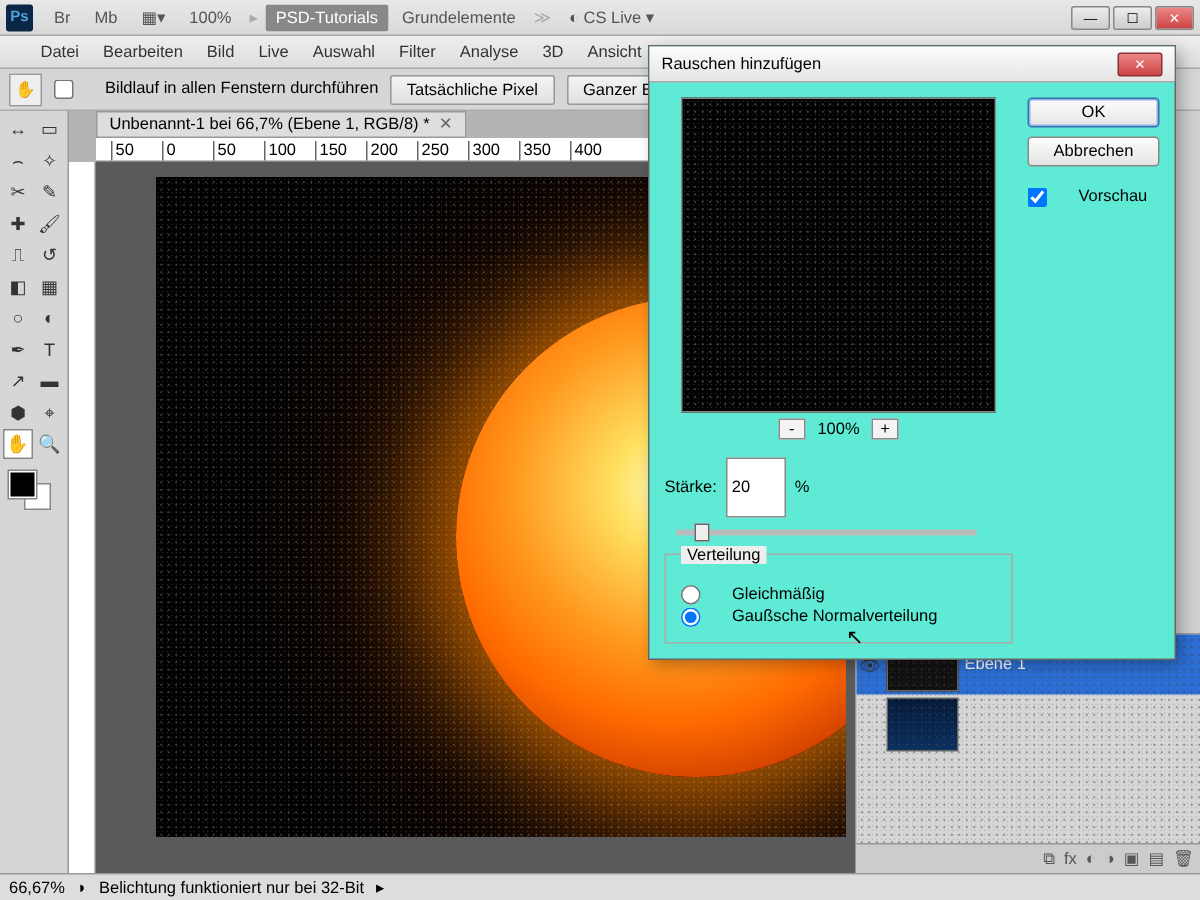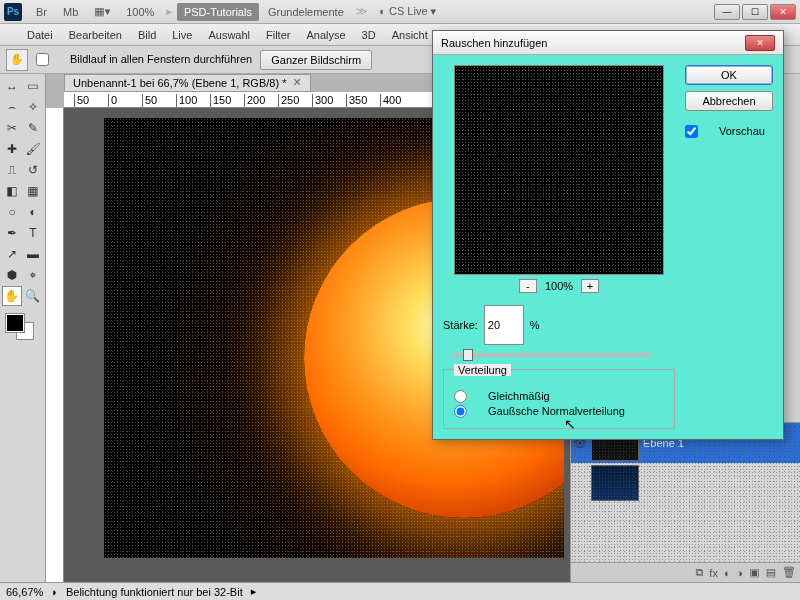--- a/index.html
+++ b/index.html
@@ -100,20 +100,21 @@
   <div class="menu-item">Fenster</div>
   <div class="menu-item">Hilfe</div>
 </div>
 
 <div class="optionsbar">
   <div class="opt-icon">✋</div>
   <label class="check-row">
       <input type="checkbox" style=""> 
       <span>Bildlauf in allen Fenstern durchführen</span>
     </label>
+  <button class="opt-btn">Tatsächliche Pixel</button>
   <button class="opt-btn">Ganzer Bildschirm</button>
 </div>
 
 <div class="workspace">
   <div class="toolbox">
     <div class="tool-grid">
       <div class="tool">↔</div>
       <div class="tool">▭</div>
       <div class="tool">⌢</div>
       <div class="tool">✧</div>

